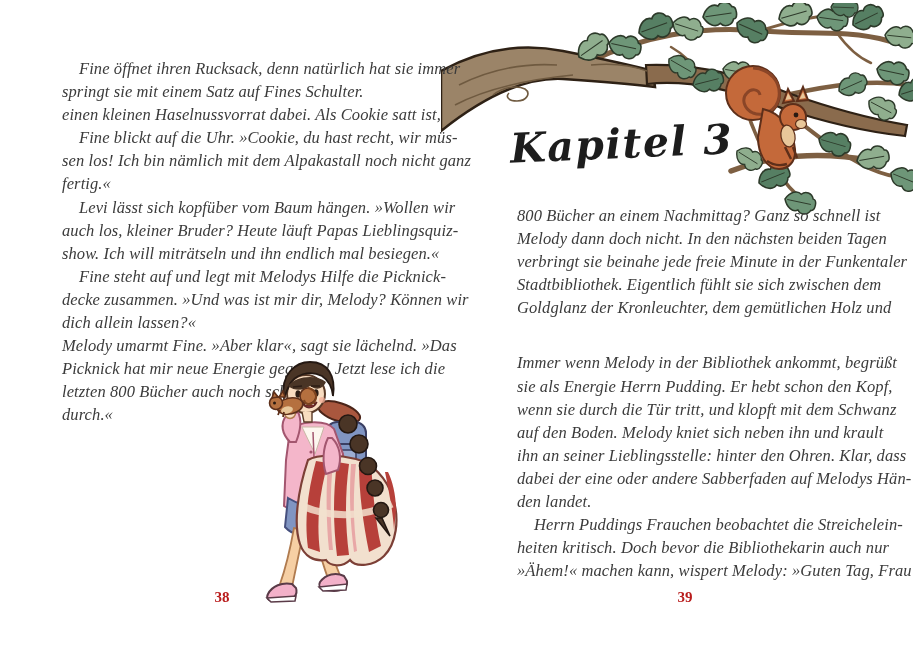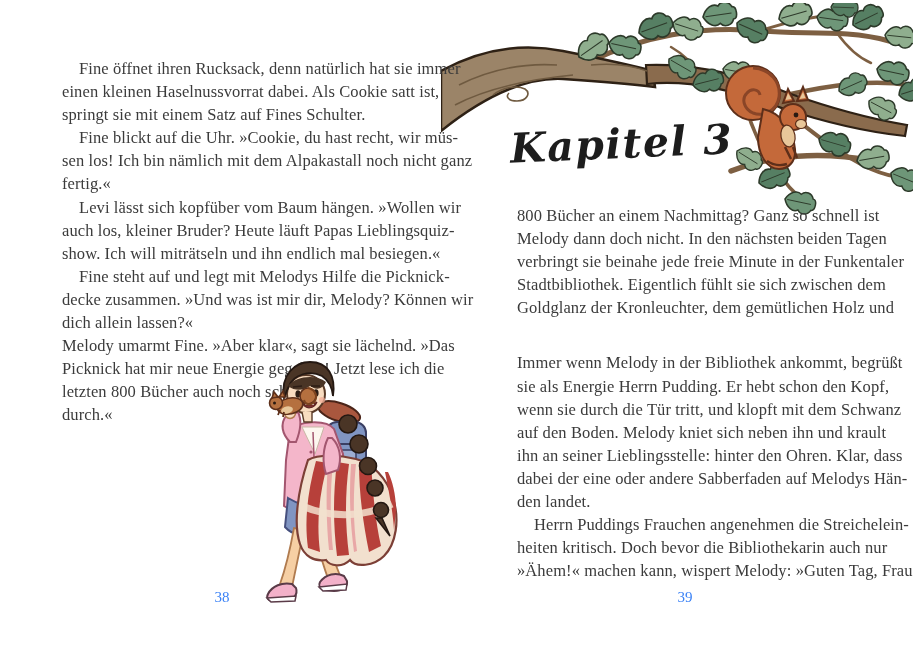--- a/index.html
+++ b/index.html
@@ -1,30 +1,30 @@
 <!DOCTYPE html>
 <html><head>
 <meta charset="utf-8">
 <style>
   html,body{margin:0;padding:0;background:#ffffff;}
   #spread{position:relative;width:913px;height:648px;background:#ffffff;overflow:hidden;
           font-family:"Liberation Serif", serif;}
   .textcol{position:absolute;}
   #left-text{left:62px;top:57px;width:388px;}
   #right-text{left:517px;top:204px;width:392px;}
-  .para{margin:0;}
+  .para{margin:0;font-style:italic;}
   .para.space-before{margin-top:32px;}
   .line{font-size:16.5px;line-height:23.1px;color:#3b3b3b;white-space:pre;
         letter-spacing:0.1px;}
   .line.indent{text-indent:17px;}
   #chapter-heading{position:absolute;left:510px;top:120px;
         font-family:"DejaVu Serif", serif;font-style:italic;font-weight:700;
         font-size:41px;color:#1d1d1d;letter-spacing:1.5px;transform:rotate(-2.5deg);}
   .page-num{position:absolute;top:589px;width:44px;text-align:center;
-        font-size:15px;color:#3b82f6;}
+        font-size:15px;color:#b91c1c;font-weight:bold;}
   #page-num-left{left:200px;}
   #page-num-right{left:663px;text-align:center;}
   #branch-illo{position:absolute;left:441px;top:3px;width:472px;height:212px;}
   #girl-illo{position:absolute;left:238px;top:360px;width:218px;height:268px;}
   svg{display:block;width:100%;height:100%;}
 </style>
 </head>
 <body>
 
 <div id="spread">
@@ -103,22 +103,22 @@
         <path d="M326,158 C332,162 340,163 346,161" fill="none" stroke-width="2.5"></path>
       </g>
     </svg>
   </div>
 
   <div id="chapter-heading">Kapitel 3</div>
 
   <div id="left-text" class="textcol">
       <div class="para">
         <div class="line indent">Fine öffnet ihren Rucksack, denn natürlich hat sie immer</div>
+        <div class="line">springt sie mit einem Satz auf Fines Schulter.</div>
         <div class="line">einen kleinen Haselnussvorrat dabei. Als Cookie satt ist,</div>
-        <div class="line">springt sie mit einem Satz auf Fines Schulter.</div>
       </div>
       <div class="para">
         <div class="line indent">Fine blickt auf die Uhr. »Cookie, du hast recht, wir müs-</div>
         <div class="line">sen los! Ich bin nämlich mit dem Alpakastall noch nicht ganz</div>
         <div class="line">fertig.«</div>
       </div>
       <div class="para">
         <div class="line indent">Levi lässt sich kopfüber vom Baum hängen. »Wollen wir</div>
         <div class="line">auch los, kleiner Bruder? Heute läuft Papas Lieblingsquiz-</div>
         <div class="line">show. Ich will miträtseln und ihn endlich mal besiegen.«</div>
@@ -147,21 +147,21 @@
       <div class="para space-before">
         <div class="line">Immer wenn Melody in der Bibliothek ankommt, begrüßt</div>
         <div class="line">sie als Energie Herrn Pudding. Er hebt schon den Kopf,</div>
         <div class="line">wenn sie durch die Tür tritt, und klopft mit dem Schwanz</div>
         <div class="line">auf den Boden. Melody kniet sich neben ihn und krault</div>
         <div class="line">ihn an seiner Lieblingsstelle: hinter den Ohren. Klar, dass</div>
         <div class="line">dabei der eine oder andere Sabberfaden auf Melodys Hän-</div>
         <div class="line">den landet.</div>
       </div>
       <div class="para">
-        <div class="line indent">Herrn Puddings Frauchen angenehmen die Streichelein-</div>
+        <div class="line indent">Herrn Puddings Frauchen beobachtet die Streichelein-</div>
         <div class="line">heiten kritisch. Doch bevor die Bibliothekarin auch nur</div>
         <div class="line">»Ähem!« machen kann, wispert Melody: »Guten Tag, Frau</div>
       </div>
     </div>
 
   <div id="girl-illo">
     <svg viewBox="0 0 218 268" xmlns="http://www.w3.org/2000/svg">
 
       <g>
         <ellipse cx="101" cy="52" rx="22" ry="9" fill="#a9573e" stroke="#4a2418" stroke-width="2" transform="rotate(18 101 52)"></ellipse>

